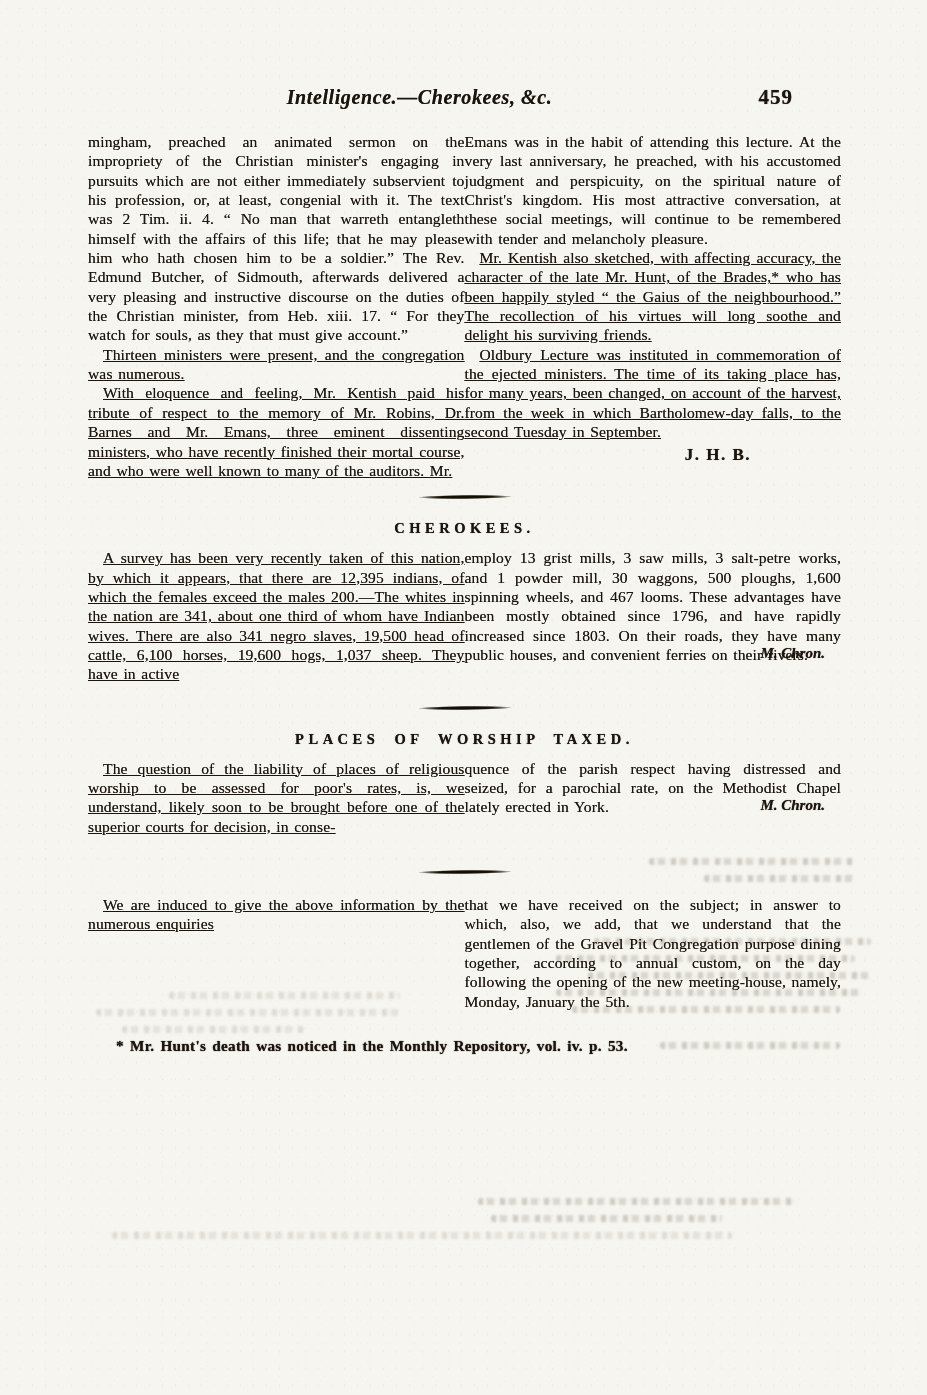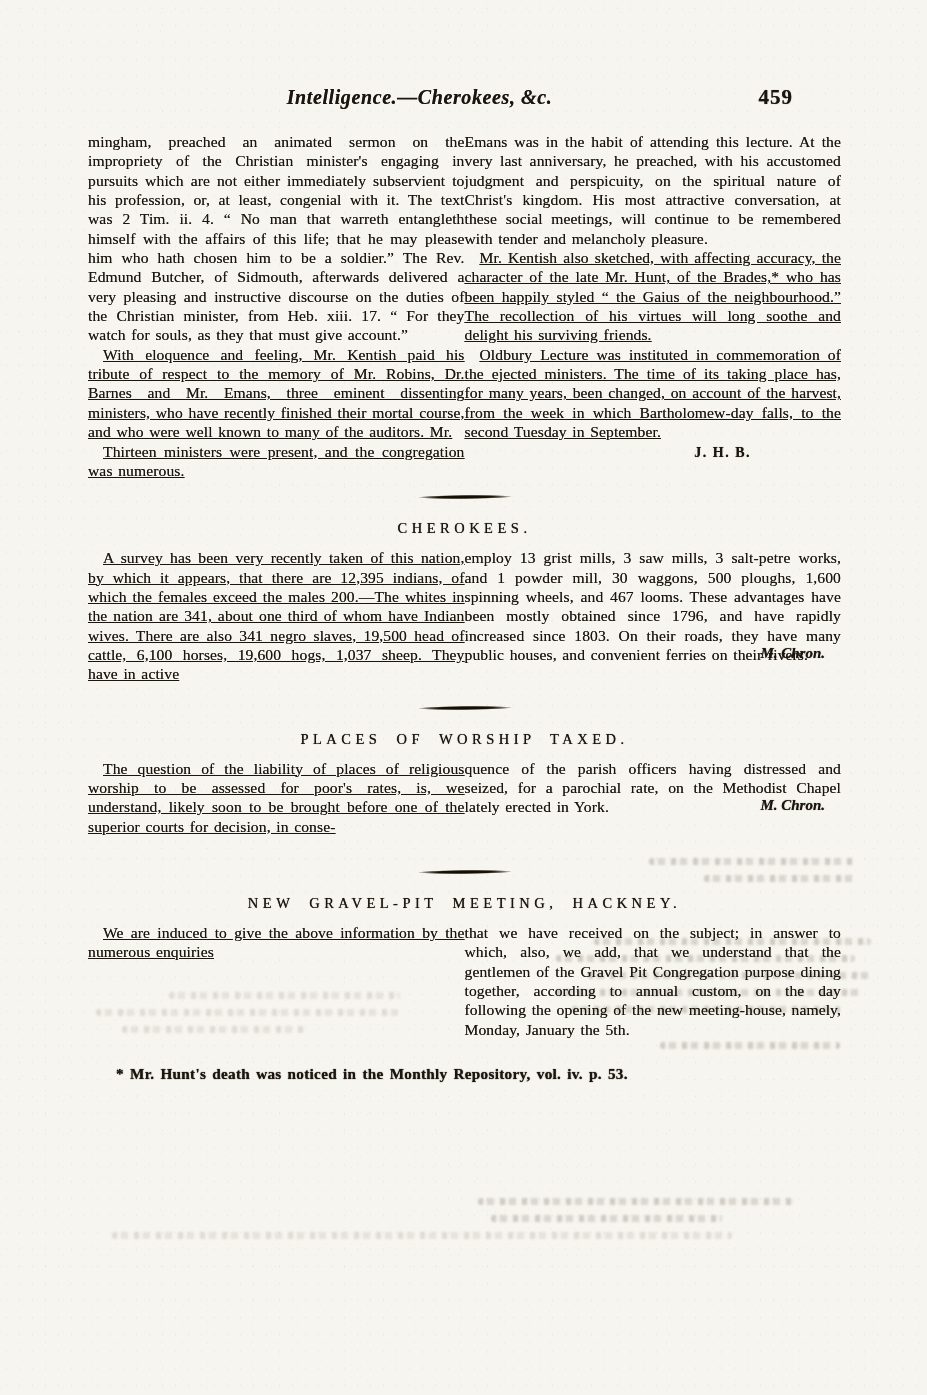--- a/index.html
+++ b/index.html
@@ -39,36 +39,36 @@
   .two-col{display:grid;grid-template-columns:1fr 1fr;column-gap:0;align-items:start;}
   .para{
     margin:0;text-align:justify;
     font-size:15.6px;line-height:19.35px;
     word-spacing:1.6px;letter-spacing:0.1px;
     text-shadow:0 0 0.55px rgba(22,16,8,0.7);
   }
   .para.indent{text-indent:15px;text-decoration:underline;}
   .sig{
     text-align:right;padding-right:90px;margin:3px 0 0;
-    font-weight:bold;font-size:14px;letter-spacing:1.5px;
+    font-weight:bold;font-size:17px;letter-spacing:1.5px;
     text-shadow:0 0 0.7px rgba(22,16,8,0.8);
   }
   .attrib-line{
     margin:-19.35px 12px 0;text-align:right;padding-right:4px;
     font-style:italic;font-weight:bold;font-size:15px;
     text-shadow:0 0 0.8px rgba(22,16,8,0.8);
   }
   .rule{
     width:92px;height:4px;margin:15px auto 21px;
     background:radial-gradient(ellipse at center, #0c0a06 0%, #181307 42%, rgba(24,19,7,0.55) 60%, transparent 74%);
     transform:rotate(-0.5deg);
   }
   .sec-head{
     margin:2px 0 11px;text-align:center;
-    font-size:14.5px;font-weight:normal;
+    font-size:14.5px;font-weight:bold;
     letter-spacing:4.5px;word-spacing:7px;
     text-shadow:0 0 0.7px rgba(22,16,8,0.85);
   }
   .section{margin-bottom:4px;}
   .footnote{
     margin:26px 0 0 28px;
     font-size:15.2px;font-weight:bold;letter-spacing:0.3px;word-spacing:2px;
     text-shadow:0 0 1.1px rgba(22,16,8,0.95);
     filter:blur(0.25px);
   }
@@ -118,22 +118,22 @@
 
     <div class="page-head">
       <div class="page-title">Intelligence.—Cherokees, &amp;c.</div>
       <div class="page-num">459</div>
     </div>
 
     <div class="section">
       <div class="two-col">
         <div>
           <p class="para">mingham, preached an animated sermon on the impropriety of the Christian minister's engaging in pursuits which are not either immediately subservient to his profession, or, at least, congenial with it. The text was 2 Tim. ii. 4. “ No man that warreth entangleth himself with the affairs of this life; that he may please him who hath chosen him to be a soldier.”  The Rev. Edmund Butcher, of Sidmouth, afterwards delivered a very pleasing and instructive discourse on the duties of the Christian minister, from Heb. xiii. 17. “ For they watch for souls, as they that must give account.”</p>
+          <p class="para indent">Thirteen ministers were present, and the congregation was numerous.</p>
           <p class="para indent">With eloquence and feeling, Mr. Kentish paid his tribute of respect to the memory of Mr. Robins, Dr. Barnes and Mr. Emans, three eminent dissenting ministers, who have recently finished their mortal course, and who were well known to many of the auditors.  Mr.</p>
-          <p class="para indent">Thirteen ministers were present, and the congregation was numerous.</p>
         </div>
         <div>
           <p class="para">Emans was in the habit of attending this lecture.  At the very last anniversary, he preached, with his accustomed judgment and perspicuity, on the spiritual nature of Christ's kingdom.  His most attractive conversation, at these social meetings, will continue to be remembered with tender and melancholy pleasure.</p>
           <p class="para indent">Mr. Kentish also sketched, with affecting accuracy, the character of the late Mr. Hunt, of the Brades,* who has been happily styled “ the Gaius of the neighbourhood.”  The recollection of his virtues will long soothe and delight his surviving friends.</p>
           <p class="para indent">Oldbury Lecture was instituted in commemoration of the ejected ministers. The time of its taking place has, for many years, been changed, on account of the harvest, from the week in which Bartholomew-day falls, to the second Tuesday in September.</p>
           <p class="sig">J. H. B.</p>
         </div>
       </div>
     </div>
 
@@ -154,30 +154,29 @@
 
     <div class="rule" style="margin-top:22px;"></div>
 
     <div class="section">
       <h2 class="sec-head">PLACES OF WORSHIP TAXED.</h2>
       <div class="two-col">
         <div>
           <p class="para indent">The question of the liability of places of religious worship to be assessed for poor's rates, is, we understand, likely soon to be brought before one of the superior courts for decision, in conse-</p>
         </div>
         <div>
-          <p class="para">quence of the parish officers having distressed and seized, for a parochial rate, on the Methodist Chapel lately erected in York.</p>
+          <p class="para">quence of the parish respect having distressed and seized, for a parochial rate, on the Methodist Chapel lately erected in York.</p>
           <p class="attrib-line">M. Chron.</p>
         </div>
       </div>
     </div>
 
     <div class="rule" style="margin-top:34px;"></div>
 
     <div class="section">
-      <h2 class="sec-head">NEW GRAVEL-PIT MEETING, HACKNEY.</h2>
       <div class="two-col">
         <div>
           <p class="para indent">We are induced to give the above information by the numerous enquiries</p>
         </div>
         <div>
           <p class="para">that we have received on the subject; in answer to which, also, we add, that we understand that the gentlemen of the Gravel Pit Congregation purpose dining together, according to annual custom, on the day following the opening of the new meeting-house, namely, Monday, January the 5th.</p>
         </div>
       </div>
     </div>
 

